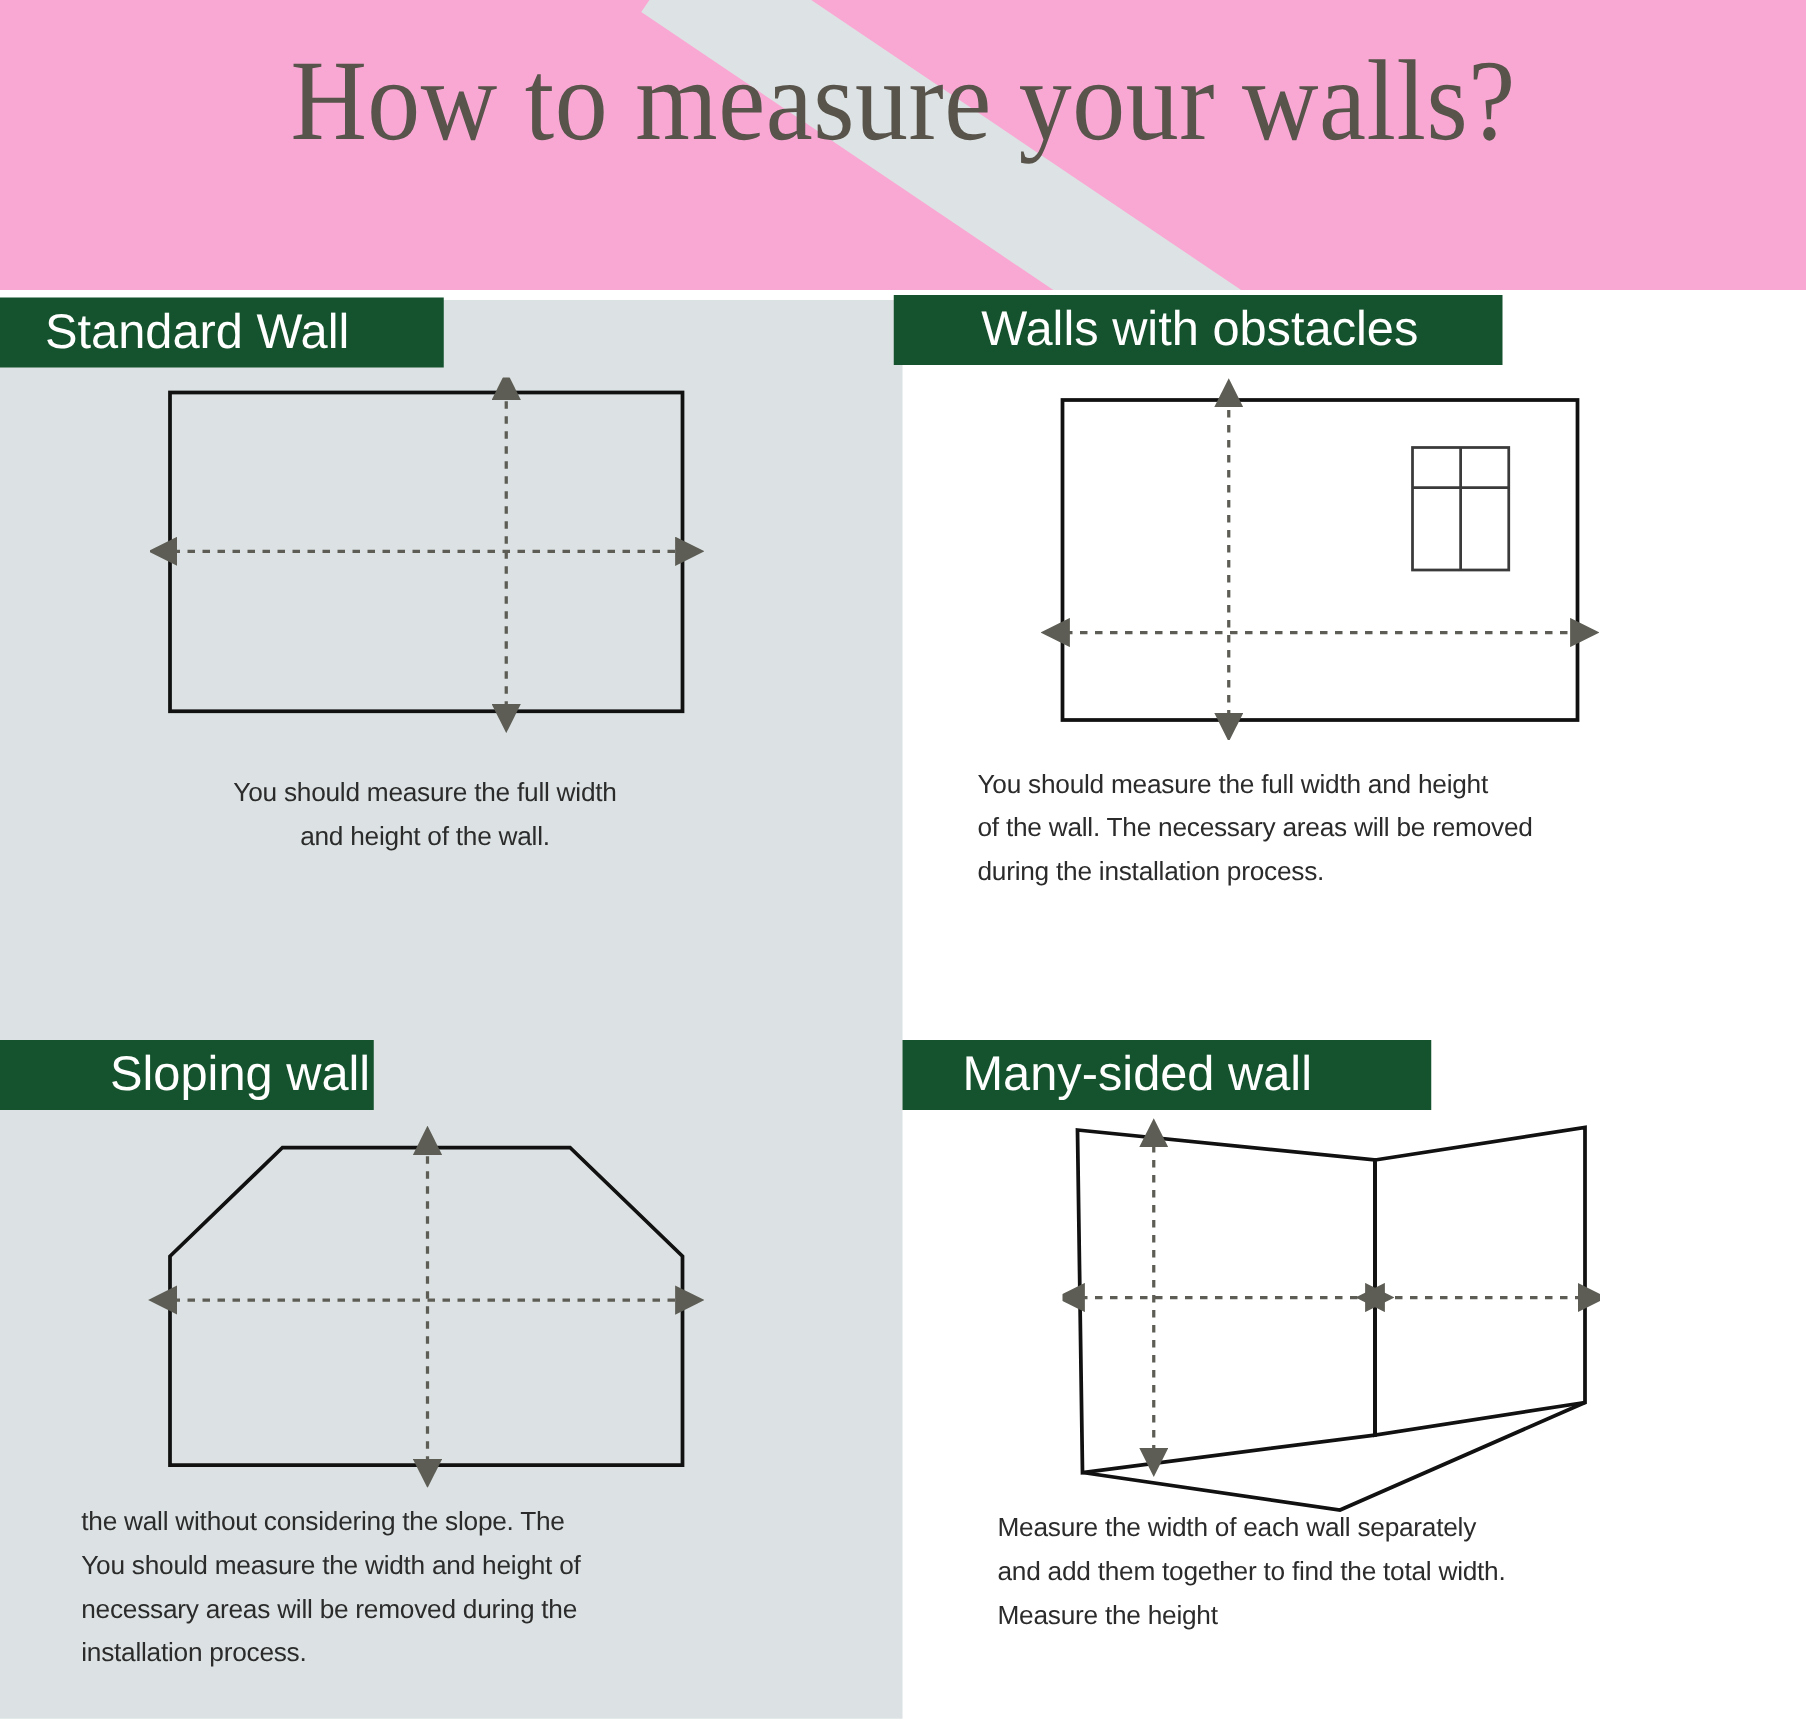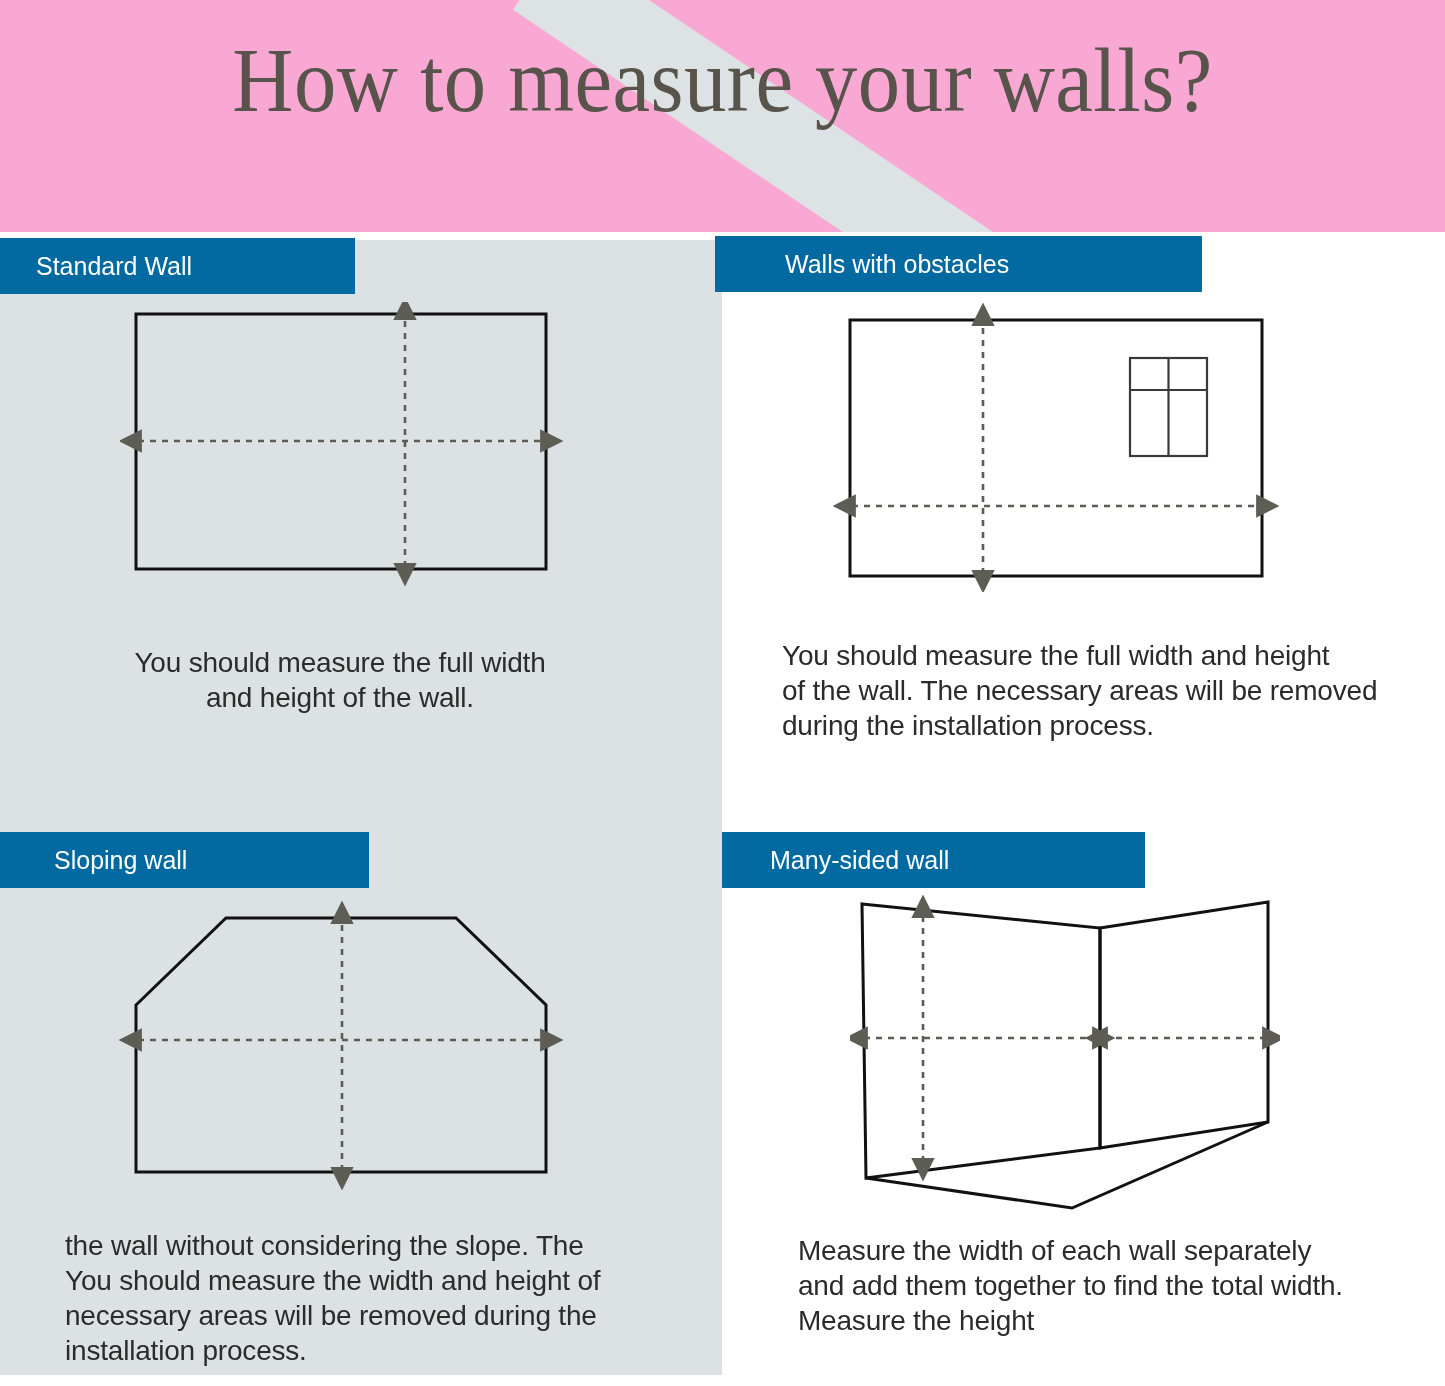--- a/index.html
+++ b/index.html
@@ -60,52 +60,51 @@
   
   .quad { position: absolute; }
   #quad-standard  { left: 0;   top: 232px;  width: 722px; height: 560px; }
   #quad-obstacles { left: 722px; top: 232px; width: 723px; height: 560px; }
   #quad-sloping   { left: 0;   top: 825px;  width: 722px; height: 561px; }
   #quad-manysided { left: 722px; top: 825px; width: 723px; height: 561px; }
 
   
   .banner {
     position: absolute;
-    background: #0369a1;
+    background: #14532d;
     color: #ffffff;
     font-family: "Liberation Sans", sans-serif;
-    font-size: 25px;
+    font-size: 39px;
     line-height: 56px;
     height: 56px;
     padding: 0 22px;
     box-sizing: border-box;
     white-space: nowrap;
     letter-spacing: 0px;
   }
   #banner-standard  { left: 0;   top: 6px; width: 355px; padding-left: 36px; }
   #banner-obstacles { left: -47px; top: 4px; width: 487px; padding-left: 70px; margin-left: 40px; }
-  #banner-sloping   { left: 0;   top: 7px; width: 369px; padding-left: 54px; }
+  #banner-sloping   { left: 0;   top: 7px; width: 299px; padding-left: 88px; }
   #banner-manysided { left: 0;   top: 7px; width: 423px; padding-left: 48px; }
 
   
   .diagram { position: absolute; }
   #diagram-standard  { left: 120px; top: 70px; }
   #diagram-obstacles { left: 110px; top: 70px; }
   #diagram-sloping   { left: 118px; top: 75px; }
   #diagram-manysided { left: 128px; top: 65px; }
 
   
   .caption {
     position: absolute;
     font-family: "Liberation Sans", sans-serif;
-    font-size: 28px;
+    font-size: 21px;
     line-height: 35px;
     color: #2b2b2b;
     letter-spacing: -0.2px;
-    margin-top: 28px;
   }
   #caption-standard {
     left: 60px; top: 385px; width: 560px;
     text-align: center;
   }
   #caption-obstacles {
     left: 60px; top: 378px; width: 650px;
     text-align: left;
   }
   #caption-sloping {

